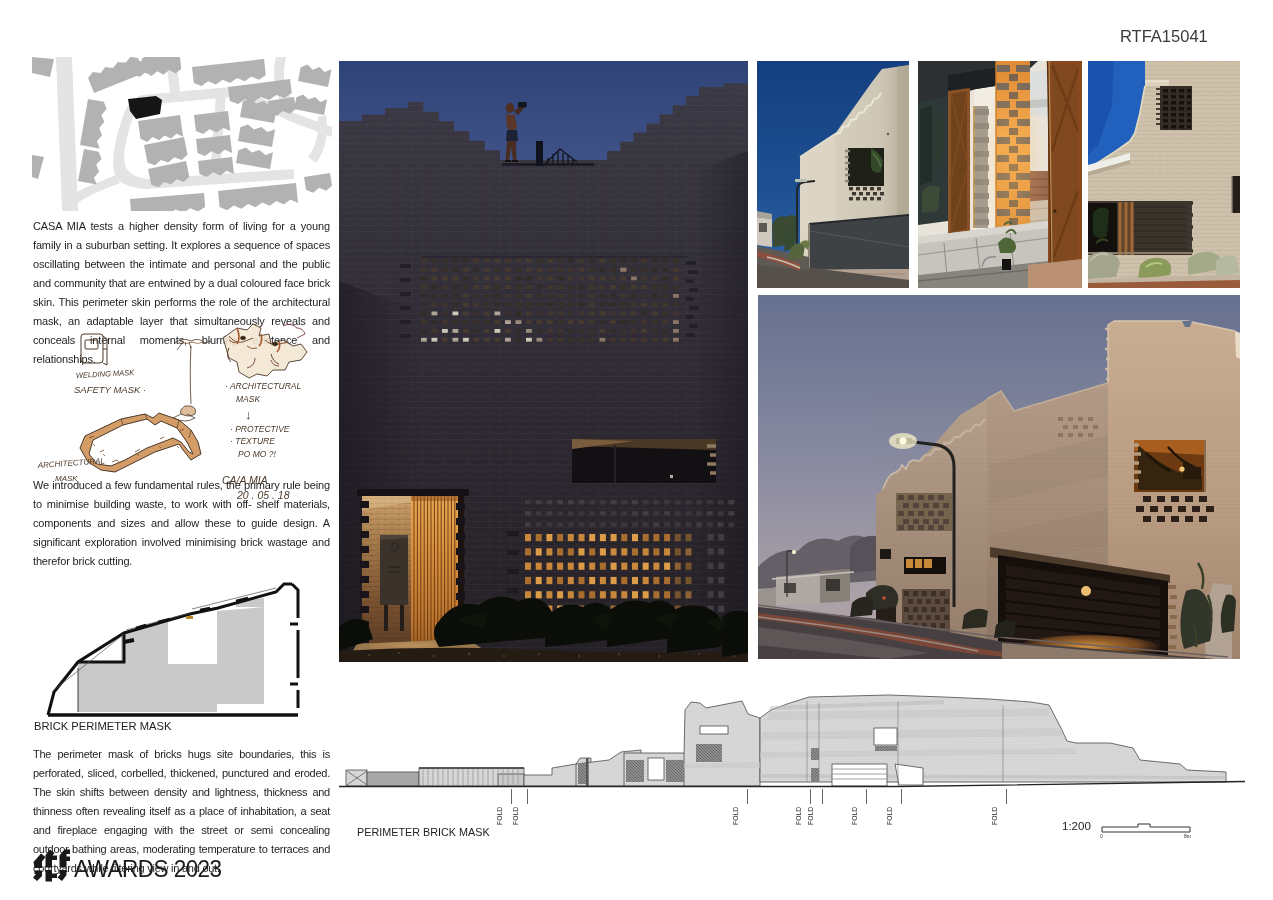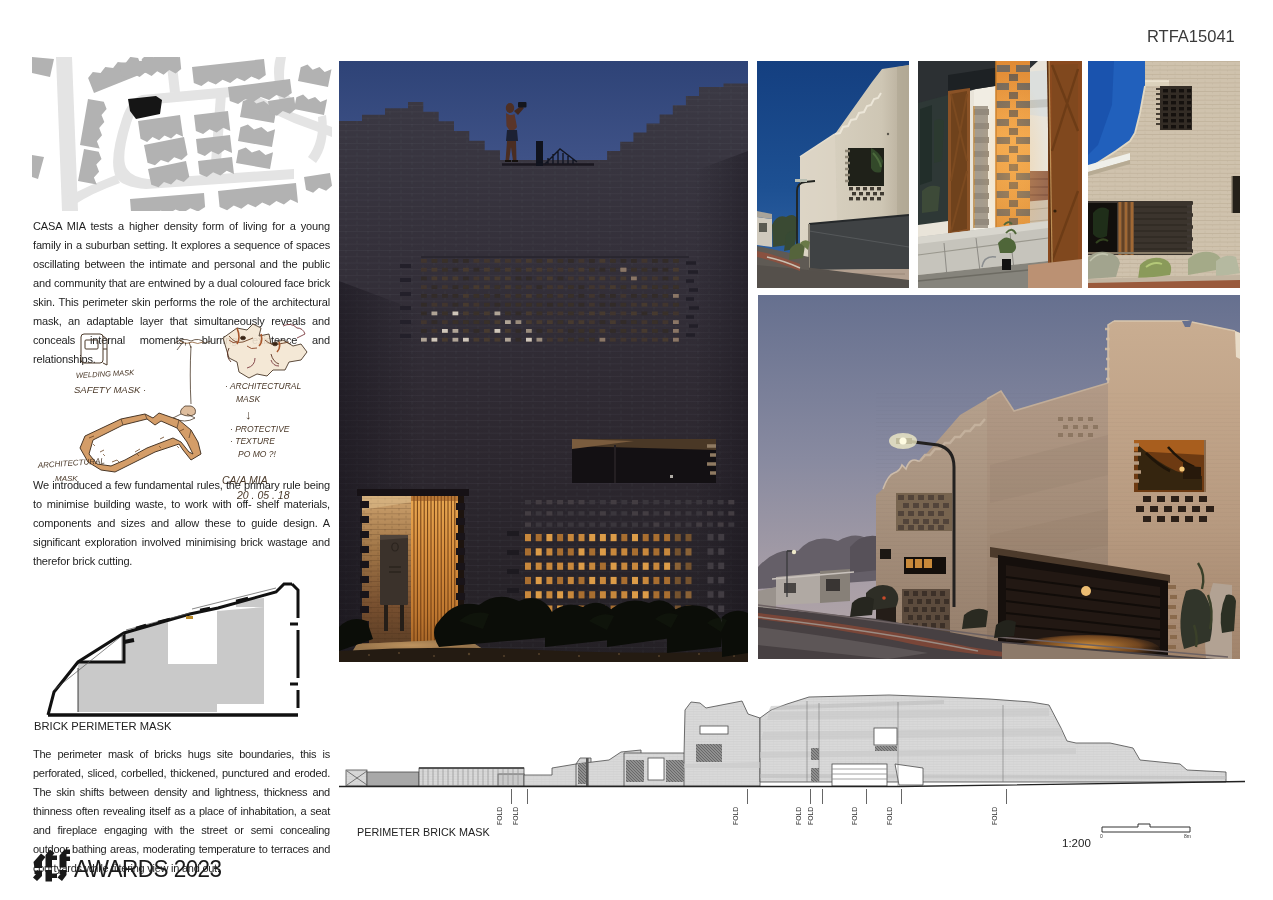--- a/index.html
+++ b/index.html
@@ -4,21 +4,21 @@
 html,body{margin:0;padding:0;background:#fff;}
 #page{position:relative;width:1273px;height:900px;background:#fff;overflow:hidden;
  font-family:"Liberation Sans",sans-serif;}
 .abs{position:absolute;}
 .para{position:absolute;left:33px;width:297px;font-size:11px;letter-spacing:-0.15px;
  line-height:19px;color:#1e1e1e;text-align:justify;}
 svg{display:block;}
 </style></head><body>
 <div id="page">
 
-<div class="abs" style="left:1147px;top:27px;font-size:16.5px;color:#3a3a3a;">RTFA15041</div>
+<div class="abs" style="left:1120px;top:27px;font-size:16.5px;color:#3a3a3a;">RTFA15041</div>
 
 <svg class="abs" style="left:32px;top:57px" width="300" height="154" viewBox="0 0 300 154">
 <rect width="300" height="154" fill="#ffffff"></rect>
 <path d="M24,0 L40,0 L46,154 L30,154 Z" fill="#e4e4e4"></path>
 <path d="M84,120 Q76,104 90,62 Q96,42 110,38 L198,30 L214,34 L262,56 L300,70 L300,80 L262,66 L214,44 L200,40 L112,48 Q104,50 99,66 Q88,102 95,112 Q100,120 116,122 L262,112 L262,122 L114,132 Q90,130 84,120 Z" fill="#e4e4e4"></path>
 <path d="M138,36 L148,35 L144,0 L134,0 Z" fill="#e4e4e4"></path>
 <path d="M184,38 L194,37 L188,118 L178,119 Z" fill="#e4e4e4"></path>
 <path d="M244,0 L254,0 Q248,30 260,42 L250,50 Q238,20 244,0 Z" fill="#e4e4e4"></path>
 <path d="M276,100 Q288,84 286,60 l8,-2 Q298,88 284,106 Z" fill="#e4e4e4"></path>
 <path d="M34,140 Q58,128 84,118 l4,8 Q60,136 42,148 Z" fill="#e4e4e4"></path>
@@ -1343,20 +1343,20 @@
 <div class="abs" style="left:822px;top:789px;width:1px;height:15px;background:#666;"></div>
 <div class="abs" style="left:852px;top:802px;width:22px;height:24px;font-size:6.8px;color:#333;transform:rotate(-90deg);transform-origin:center;">FOLD</div>
 <div class="abs" style="left:866px;top:789px;width:1px;height:15px;background:#666;"></div>
 <div class="abs" style="left:887px;top:802px;width:22px;height:24px;font-size:6.8px;color:#333;transform:rotate(-90deg);transform-origin:center;">FOLD</div>
 <div class="abs" style="left:901px;top:789px;width:1px;height:15px;background:#666;"></div>
 <div class="abs" style="left:992px;top:802px;width:22px;height:24px;font-size:6.8px;color:#333;transform:rotate(-90deg);transform-origin:center;">FOLD</div>
 <div class="abs" style="left:1006px;top:789px;width:1px;height:15px;background:#666;"></div>
 
 <div class="abs" style="left:357px;top:826px;font-size:10.8px;color:#222;">PERIMETER BRICK MASK</div>
 
-<div class="abs" style="left:1062px;top:837px;font-size:11.5px;color:#222;text-align:right;">1:200</div>
+<div class="abs" style="left:1062px;top:820px;font-size:11.5px;color:#222;text-align:right;">1:200</div>
 
 <svg class="abs" style="left:1098px;top:818px" width="100" height="20" viewBox="0 0 100 20">
 <path d="M4,14 L4,9 L40,9 L40,6 L52,6 L52,9 L92,9 L92,14" fill="none" stroke="#333" stroke-width="1"></path>
 <path d="M4,14 L92,14" stroke="#333" stroke-width="1"></path>
 <text x="2" y="19.5" font-size="5" fill="#333">0</text>
 <text x="86" y="19.5" font-size="5" fill="#333">8m</text>
 </svg>
 </div>
 </body></html>

